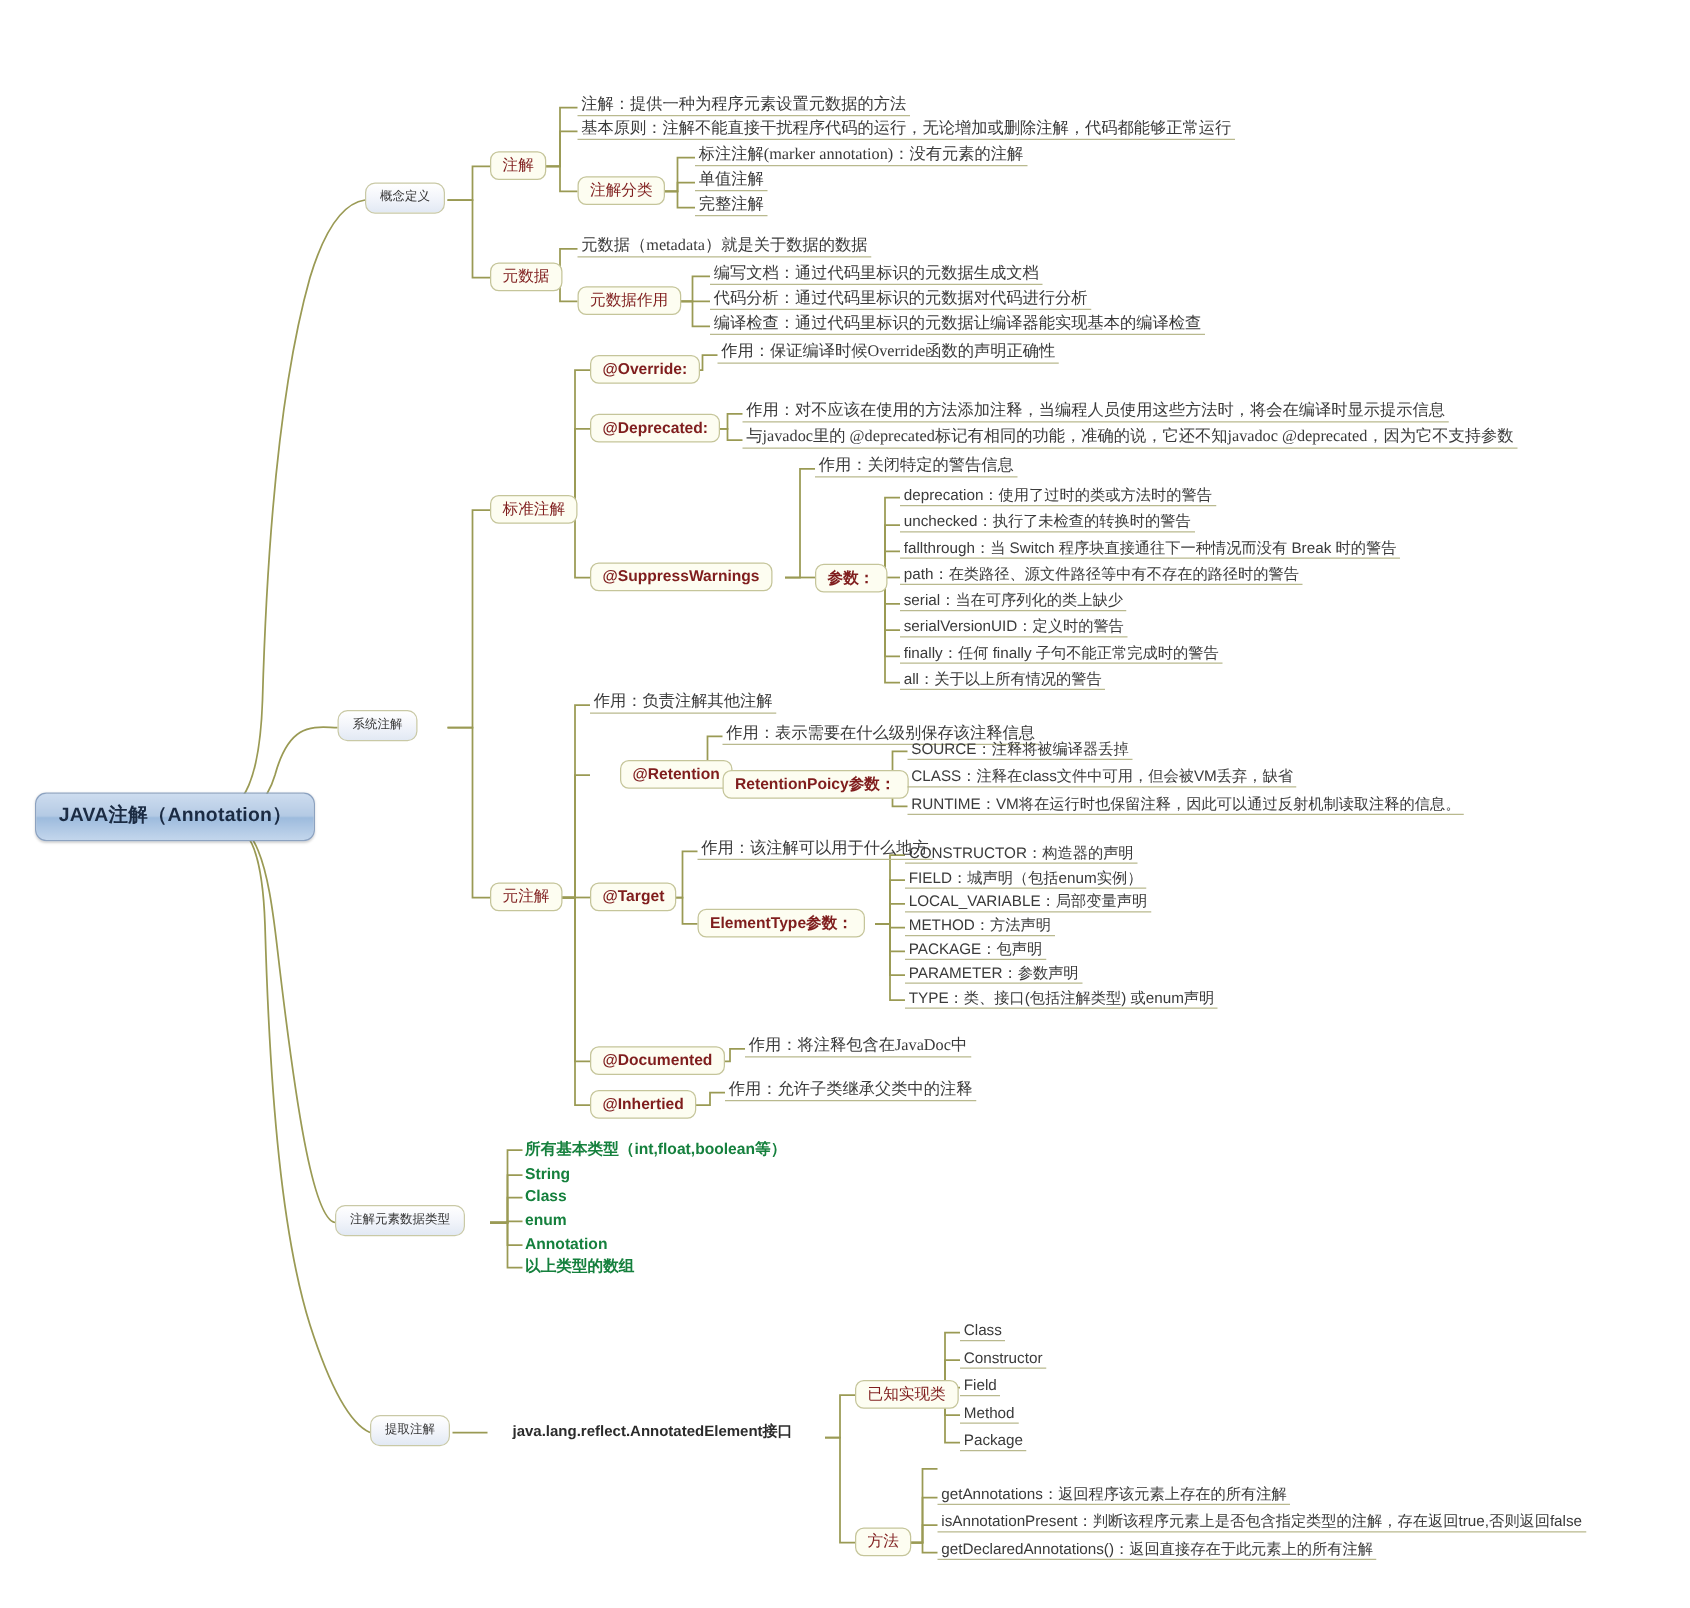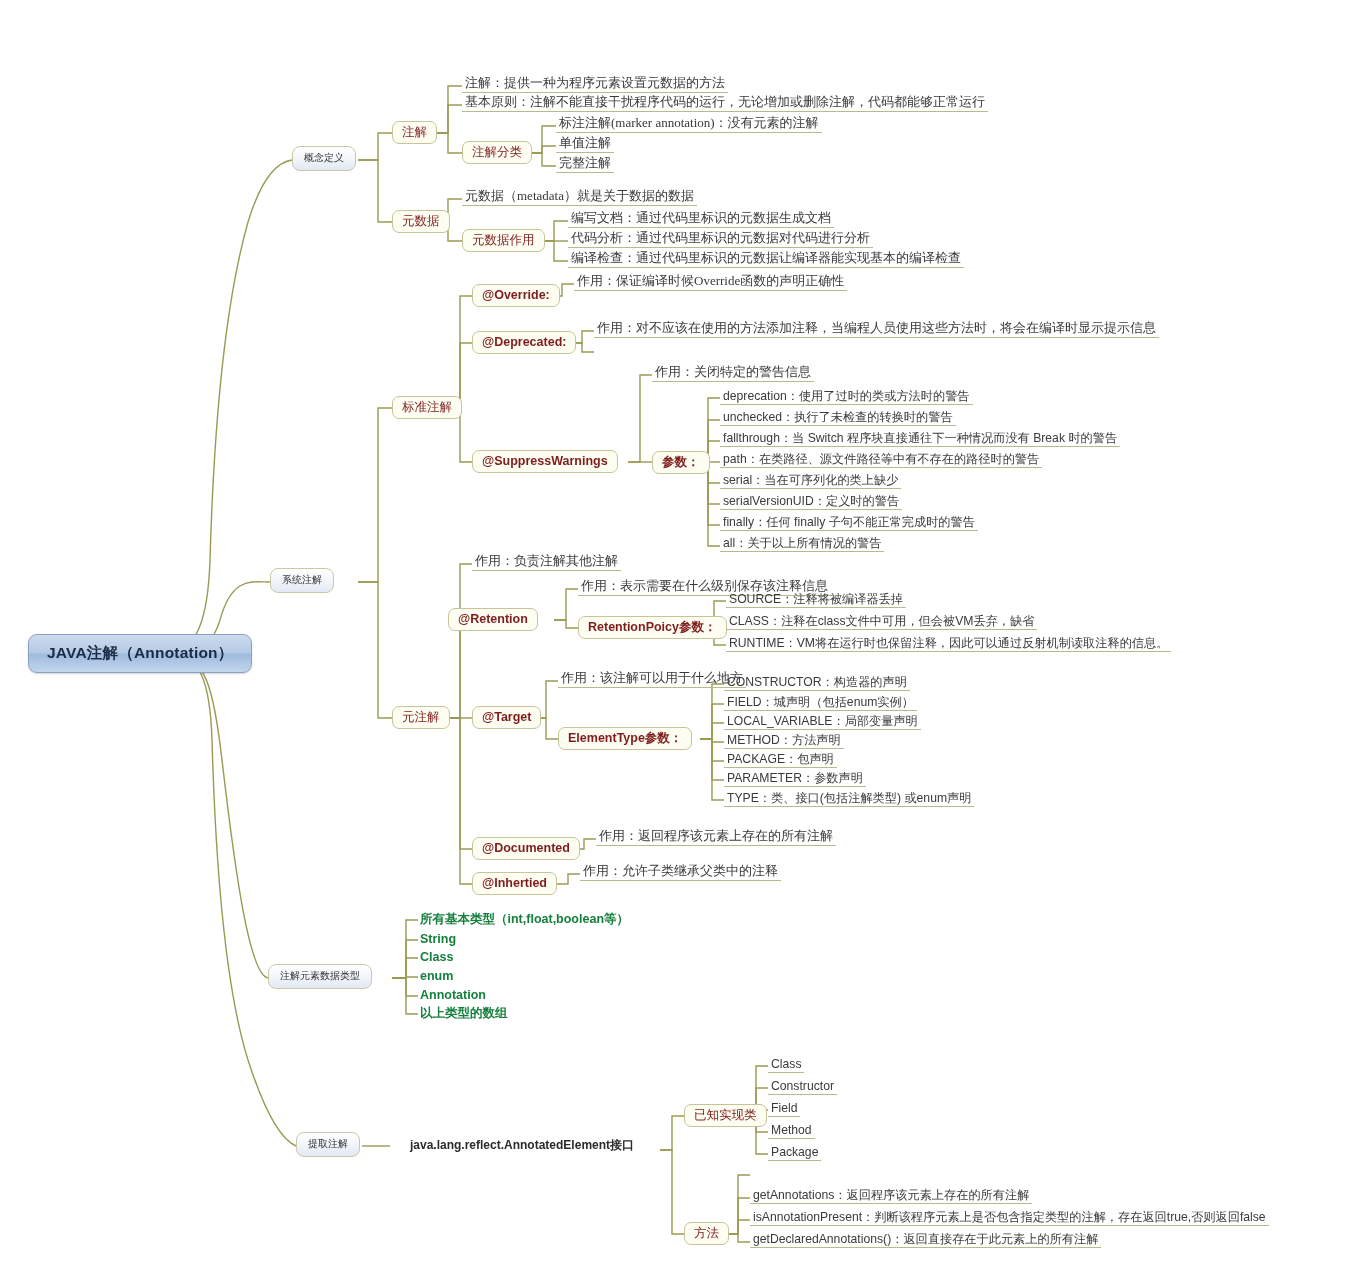--- a/index.html
+++ b/index.html
@@ -204,56 +204,57 @@
 
   <div class="node lvl1" style="left:270px;top:568px;">系统注解</div>
 
   <div class="node boxed" style="left:392px;top:396px;">标准注解</div>
 
   <div class="node boxed b" style="left:472px;top:284px;">@Override:</div>
   <div class="node leaf serif" style="left:574px;top:274px;">作用：保证编译时候Override函数的声明正确性</div>
 
   <div class="node boxed b" style="left:472px;top:331px;">@Deprecated:</div>
   <div class="node leaf serif" style="left:594px;top:321px;">作用：对不应该在使用的方法添加注释，当编程人员使用这些方法时，将会在编译时显示提示信息</div>
+  <div class="node leaf serif" style="left:594px;top:342px;">与javadoc里的 @deprecated标记有相同的功能，准确的说，它还不知javadoc  @deprecated，因为它不支持参数</div>
 
   <div class="node boxed b" style="left:472px;top:450px;">@SuppressWarnings</div>
   <div class="node leaf serif" style="left:652px;top:365px;">作用：关闭特定的警告信息</div>
   <div class="node boxed b" style="left:652px;top:451px;">参数：</div>
   <div class="node leaf" style="left:720px;top:389px;">deprecation：使用了过时的类或方法时的警告</div>
   <div class="node leaf" style="left:720px;top:410px;">unchecked：执行了未检查的转换时的警告</div>
   <div class="node leaf" style="left:720px;top:431px;">fallthrough：当 Switch 程序块直接通往下一种情况而没有 Break 时的警告</div>
   <div class="node leaf" style="left:720px;top:452px;">path：在类路径、源文件路径等中有不存在的路径时的警告</div>
   <div class="node leaf" style="left:720px;top:473px;">serial：当在可序列化的类上缺少</div>
   <div class="node leaf" style="left:720px;top:494px;">serialVersionUID：定义时的警告</div>
   <div class="node leaf" style="left:720px;top:515px;">finally：任何 finally 子句不能正常完成时的警告</div>
   <div class="node leaf" style="left:720px;top:536px;">all：关于以上所有情况的警告</div>
 
   <div class="node boxed" style="left:392px;top:706px;">元注解</div>
   <div class="node leaf serif" style="left:472px;top:554px;">作用：负责注解其他注解</div>
 
-  <div class="node boxed b" style="left:448px;top:608px;">@Retention</div>
+  <div class="node boxed b" style="left:496px;top:608px;">@Retention</div>
   <div class="node leaf serif" style="left:578px;top:579px;">作用：表示需要在什么级别保存该注释信息</div>
   <div class="node boxed b" style="left:578px;top:616px;">RetentionPoicy参数：</div>
   <div class="node leaf" style="left:726px;top:592px;">SOURCE：注释将被编译器丢掉</div>
   <div class="node leaf" style="left:726px;top:614px;">CLASS：注释在class文件中可用，但会被VM丢弃，缺省</div>
   <div class="node leaf" style="left:726px;top:636px;">RUNTIME：VM将在运行时也保留注释，因此可以通过反射机制读取注释的信息。</div>
 
   <div class="node boxed b" style="left:472px;top:706px;">@Target</div>
   <div class="node leaf serif" style="left:558px;top:671px;">作用：该注解可以用于什么地方</div>
   <div class="node boxed b" style="left:558px;top:727px;">ElementType参数：</div>
   <div class="node leaf" style="left:724px;top:675px;">CONSTRUCTOR：构造器的声明</div>
   <div class="node leaf" style="left:724px;top:695px;">FIELD：城声明（包括enum实例）</div>
   <div class="node leaf" style="left:724px;top:714px;">LOCAL_VARIABLE：局部变量声明</div>
   <div class="node leaf" style="left:724px;top:733px;">METHOD：方法声明</div>
   <div class="node leaf" style="left:724px;top:752px;">PACKAGE：包声明</div>
   <div class="node leaf" style="left:724px;top:771px;">PARAMETER：参数声明</div>
   <div class="node leaf" style="left:724px;top:791px;">TYPE：类、接口(包括注解类型) 或enum声明</div>
 
   <div class="node boxed b" style="left:472px;top:837px;">@Documented</div>
-  <div class="node leaf serif" style="left:596px;top:829px;">作用：返回程序该元素上存在的所有注解</div>
+  <div class="node leaf serif" style="left:596px;top:829px;">作用：将注释包含在JavaDoc中</div>
 
   <div class="node boxed b" style="left:472px;top:872px;">@Inhertied</div>
   <div class="node leaf serif" style="left:580px;top:864px;">作用：允许子类继承父类中的注释</div>
 
   <div class="node lvl1" style="left:268px;top:964px;">注解元素数据类型</div>
   <div class="node plain" style="left:418px;top:912px;">所有基本类型（int,float,boolean等）</div>
   <div class="node plain" style="left:418px;top:932px;">String</div>
   <div class="node plain" style="left:418px;top:950px;">Class</div>
   <div class="node plain" style="left:418px;top:969px;">enum</div>
   <div class="node plain" style="left:418px;top:988px;">Annotation</div>

